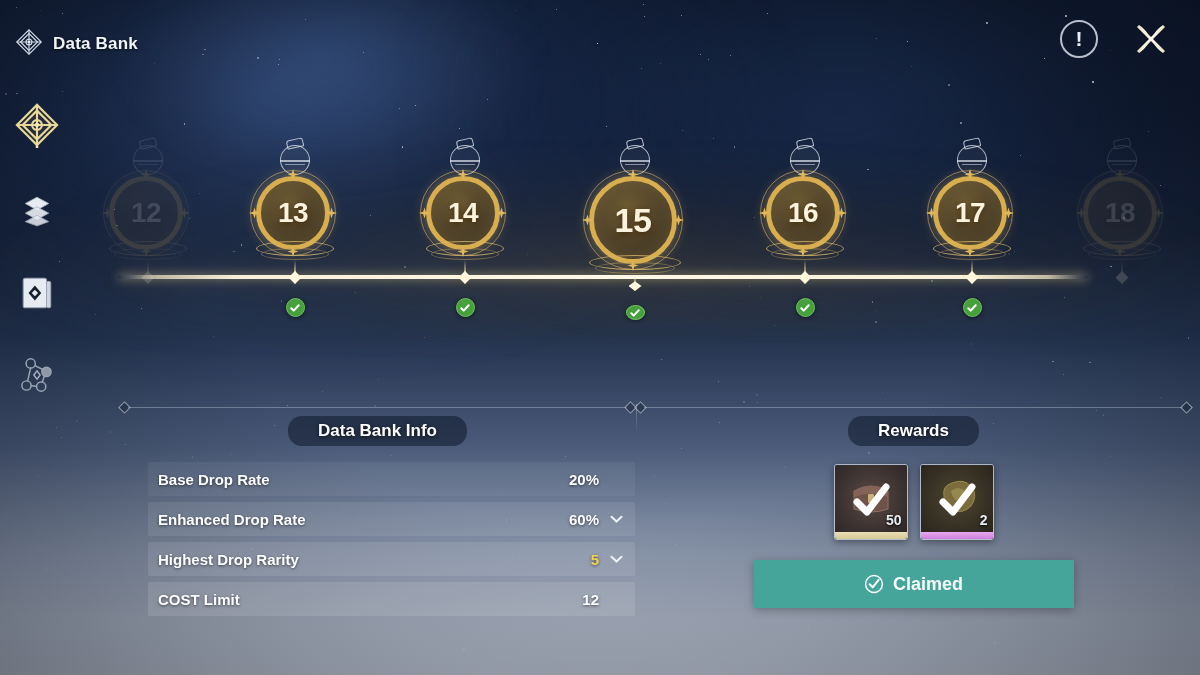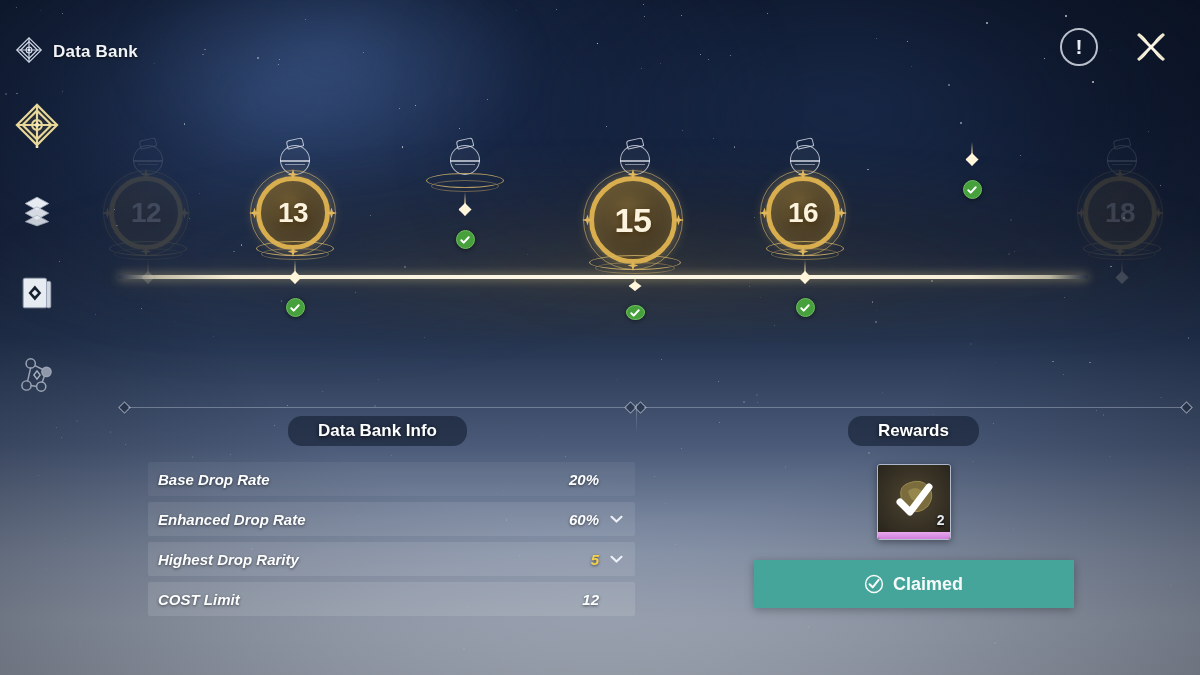--- a/index.html
+++ b/index.html
@@ -52,21 +52,21 @@
     position:absolute; inset:0;
     background: radial-gradient(ellipse at 50% 36%, rgba(0,0,0,0) 46%, rgba(4,8,18,0.40) 100%);
   }
   .stars { position:absolute; inset:0; }
   .star {
     position:absolute; background:#fff; border-radius:50%;
   }
 
   
   .topbar {
-    position:absolute; left:0; top:0; width:1200px; height:86px; z-index:30;margin-top:8px;
+    position:absolute; left:0; top:0; width:1200px; height:86px; z-index:30;
   }
   .brand {
     position:absolute; left:14px; top:27px;
     display:flex; align-items:center; gap:9px;
   }
   .brand-title {
     font-size:17px; font-weight:600; color:#f0f3f8;
     letter-spacing:0.2px;
     text-shadow:0 1px 3px rgba(0,0,0,0.7);
   }
@@ -264,21 +264,20 @@
     font-size:17px; font-weight:700; color:#fdfeff;
     text-shadow:0 1px 4px rgba(0,0,0,0.8);
   }
 
   
   .info-rows { margin-top:16px; }
   .info-row {
     position:relative; height:34px; margin-bottom:6px;
     display:flex; align-items:center;
     padding:0 12px 0 38px;
-    font-style:italic;
   }
   .info-row .rowbg {
     position:absolute; left:28px; right:0; top:0; bottom:0;
     border-radius:2px;
   }
   .info-row.t0 .rowbg { background:rgba(255,255,255,0.055); }
   .info-row.t1 .rowbg { background:rgba(255,255,255,0.085); }
   .info-row.t2 .rowbg { background:rgba(255,255,255,0.10); }
   .info-row.t3 .rowbg { background:rgba(255,255,255,0.115); }
 
@@ -682,20 +681,29 @@
           </div>
     </div>
         <div class="node" style="left: 465px;">
       <div class="node-figure">
         <div class="figurine">
           <div class="fig-head"></div>
           <div class="fig-visor"></div>
           <div class="fig-visor2"></div>
           <div class="fig-cap"></div>
         </div>
+        <div class="medal">
+          <div class="medal-ring"></div>
+          <div class="medal-ring2"></div>
+          <div class="pt n"></div>
+              <div class="pt s"></div>
+          <div class="pt w"></div>
+              <div class="pt e"></div>
+          <div class="medal-num">14</div>
+        </div>
         <div class="platter">
           <div class="platter-e1"></div>
           <div class="platter-e2"></div>
         </div>
       </div>
       <div class="node-beam"></div>
       <div class="node-diamond"></div>
       <div class="check-badge">
             <svg width="12" height="12" viewBox="0 0 12 12">
               <path d="M2.3 6.2 L4.7 8.6 L9.7 3.3" fill="none" stroke="#fff" stroke-width="2" stroke-linecap="round" stroke-linejoin="round"></path>
@@ -756,20 +764,41 @@
       </div>
       <div class="node-beam"></div>
       <div class="node-diamond"></div>
       <div class="check-badge">
             <svg width="12" height="12" viewBox="0 0 12 12">
               <path d="M2.3 6.2 L4.7 8.6 L9.7 3.3" fill="none" stroke="#fff" stroke-width="2" stroke-linecap="round" stroke-linejoin="round"></path>
             </svg>
           </div>
     </div>
         <div class="node" style="left: 972px;">
+      <div class="node-figure">
+        <div class="figurine">
+          <div class="fig-head"></div>
+          <div class="fig-visor"></div>
+          <div class="fig-visor2"></div>
+          <div class="fig-cap"></div>
+        </div>
+        <div class="medal">
+          <div class="medal-ring"></div>
+          <div class="medal-ring2"></div>
+          <div class="pt n"></div>
+              <div class="pt s"></div>
+          <div class="pt w"></div>
+              <div class="pt e"></div>
+          <div class="medal-num">17</div>
+        </div>
+        <div class="platter">
+          <div class="platter-e1"></div>
+          <div class="platter-e2"></div>
+        </div>
+      </div>
       <div class="node-beam"></div>
       <div class="node-diamond"></div>
       <div class="check-badge">
             <svg width="12" height="12" viewBox="0 0 12 12">
               <path d="M2.3 6.2 L4.7 8.6 L9.7 3.3" fill="none" stroke="#fff" stroke-width="2" stroke-linecap="round" stroke-linejoin="round"></path>
             </svg>
           </div>
     </div>
         <div class="node dim" style="left: 1122px;">
       <div class="node-figure">
@@ -865,20 +894,33 @@
 
     <div class="panel-right">
       <div class="divider">
         <div class="dia l"></div>
         <div class="divider-line"></div>
         <div class="dia r"></div>
       </div>
       <div class="panel-title">Rewards</div>
       <div class="rw-items" id="rw-items">
           <div class="rw-item">
+      <div class="rw-art a2"></div>
+      <div class="rw-shape"><svg width="48" height="44" viewBox="0 0 48 44">
+              <path d="M7 16 Q24 6 41 16 L41 34 Q24 40 7 34 Z" fill="#6d5349" stroke="#8e7163" stroke-width="1"></path>
+              <path d="M7 16 Q24 6 41 16 L41 22 Q24 15 7 22 Z" fill="#856457"></path>
+              <rect x="21" y="19" width="6" height="9" rx="1" fill="#c9b07c"></rect>
+            </svg></div>
+      <svg class="rw-check" viewBox="0 0 46 46">
+           <path d="M9 24 L19 34 L38 9" fill="none" stroke="#ffffff" stroke-width="7" stroke-linecap="round" stroke-linejoin="round"></path>
+         </svg>
+      <span class="rw-qty">50</span>
+      <div class="rw-bar gold"></div>
+    </div>
+          <div class="rw-item">
       <div class="rw-art a3"></div>
       <div class="rw-shape"><svg width="46" height="42" viewBox="0 0 46 42">
               <path d="M10 20 Q8 10 18 7 Q30 2 38 11 Q44 20 37 30 Q28 39 17 34 Q10 29 10 20 Z" fill="#7a6c3c" stroke="#9b8a4c" stroke-width="1"></path>
               <path d="M17 15 Q24 9 31 15 Q33 22 27 25 Q19 26 17 15 Z" fill="#9e8e50" opacity="0.8"></path>
             </svg></div>
       <svg class="rw-check" viewBox="0 0 46 46">
            <path d="M9 24 L19 34 L38 9" fill="none" stroke="#ffffff" stroke-width="7" stroke-linecap="round" stroke-linejoin="round"></path>
          </svg>
       <span class="rw-qty">2</span>
       <div class="rw-bar purple"></div>

